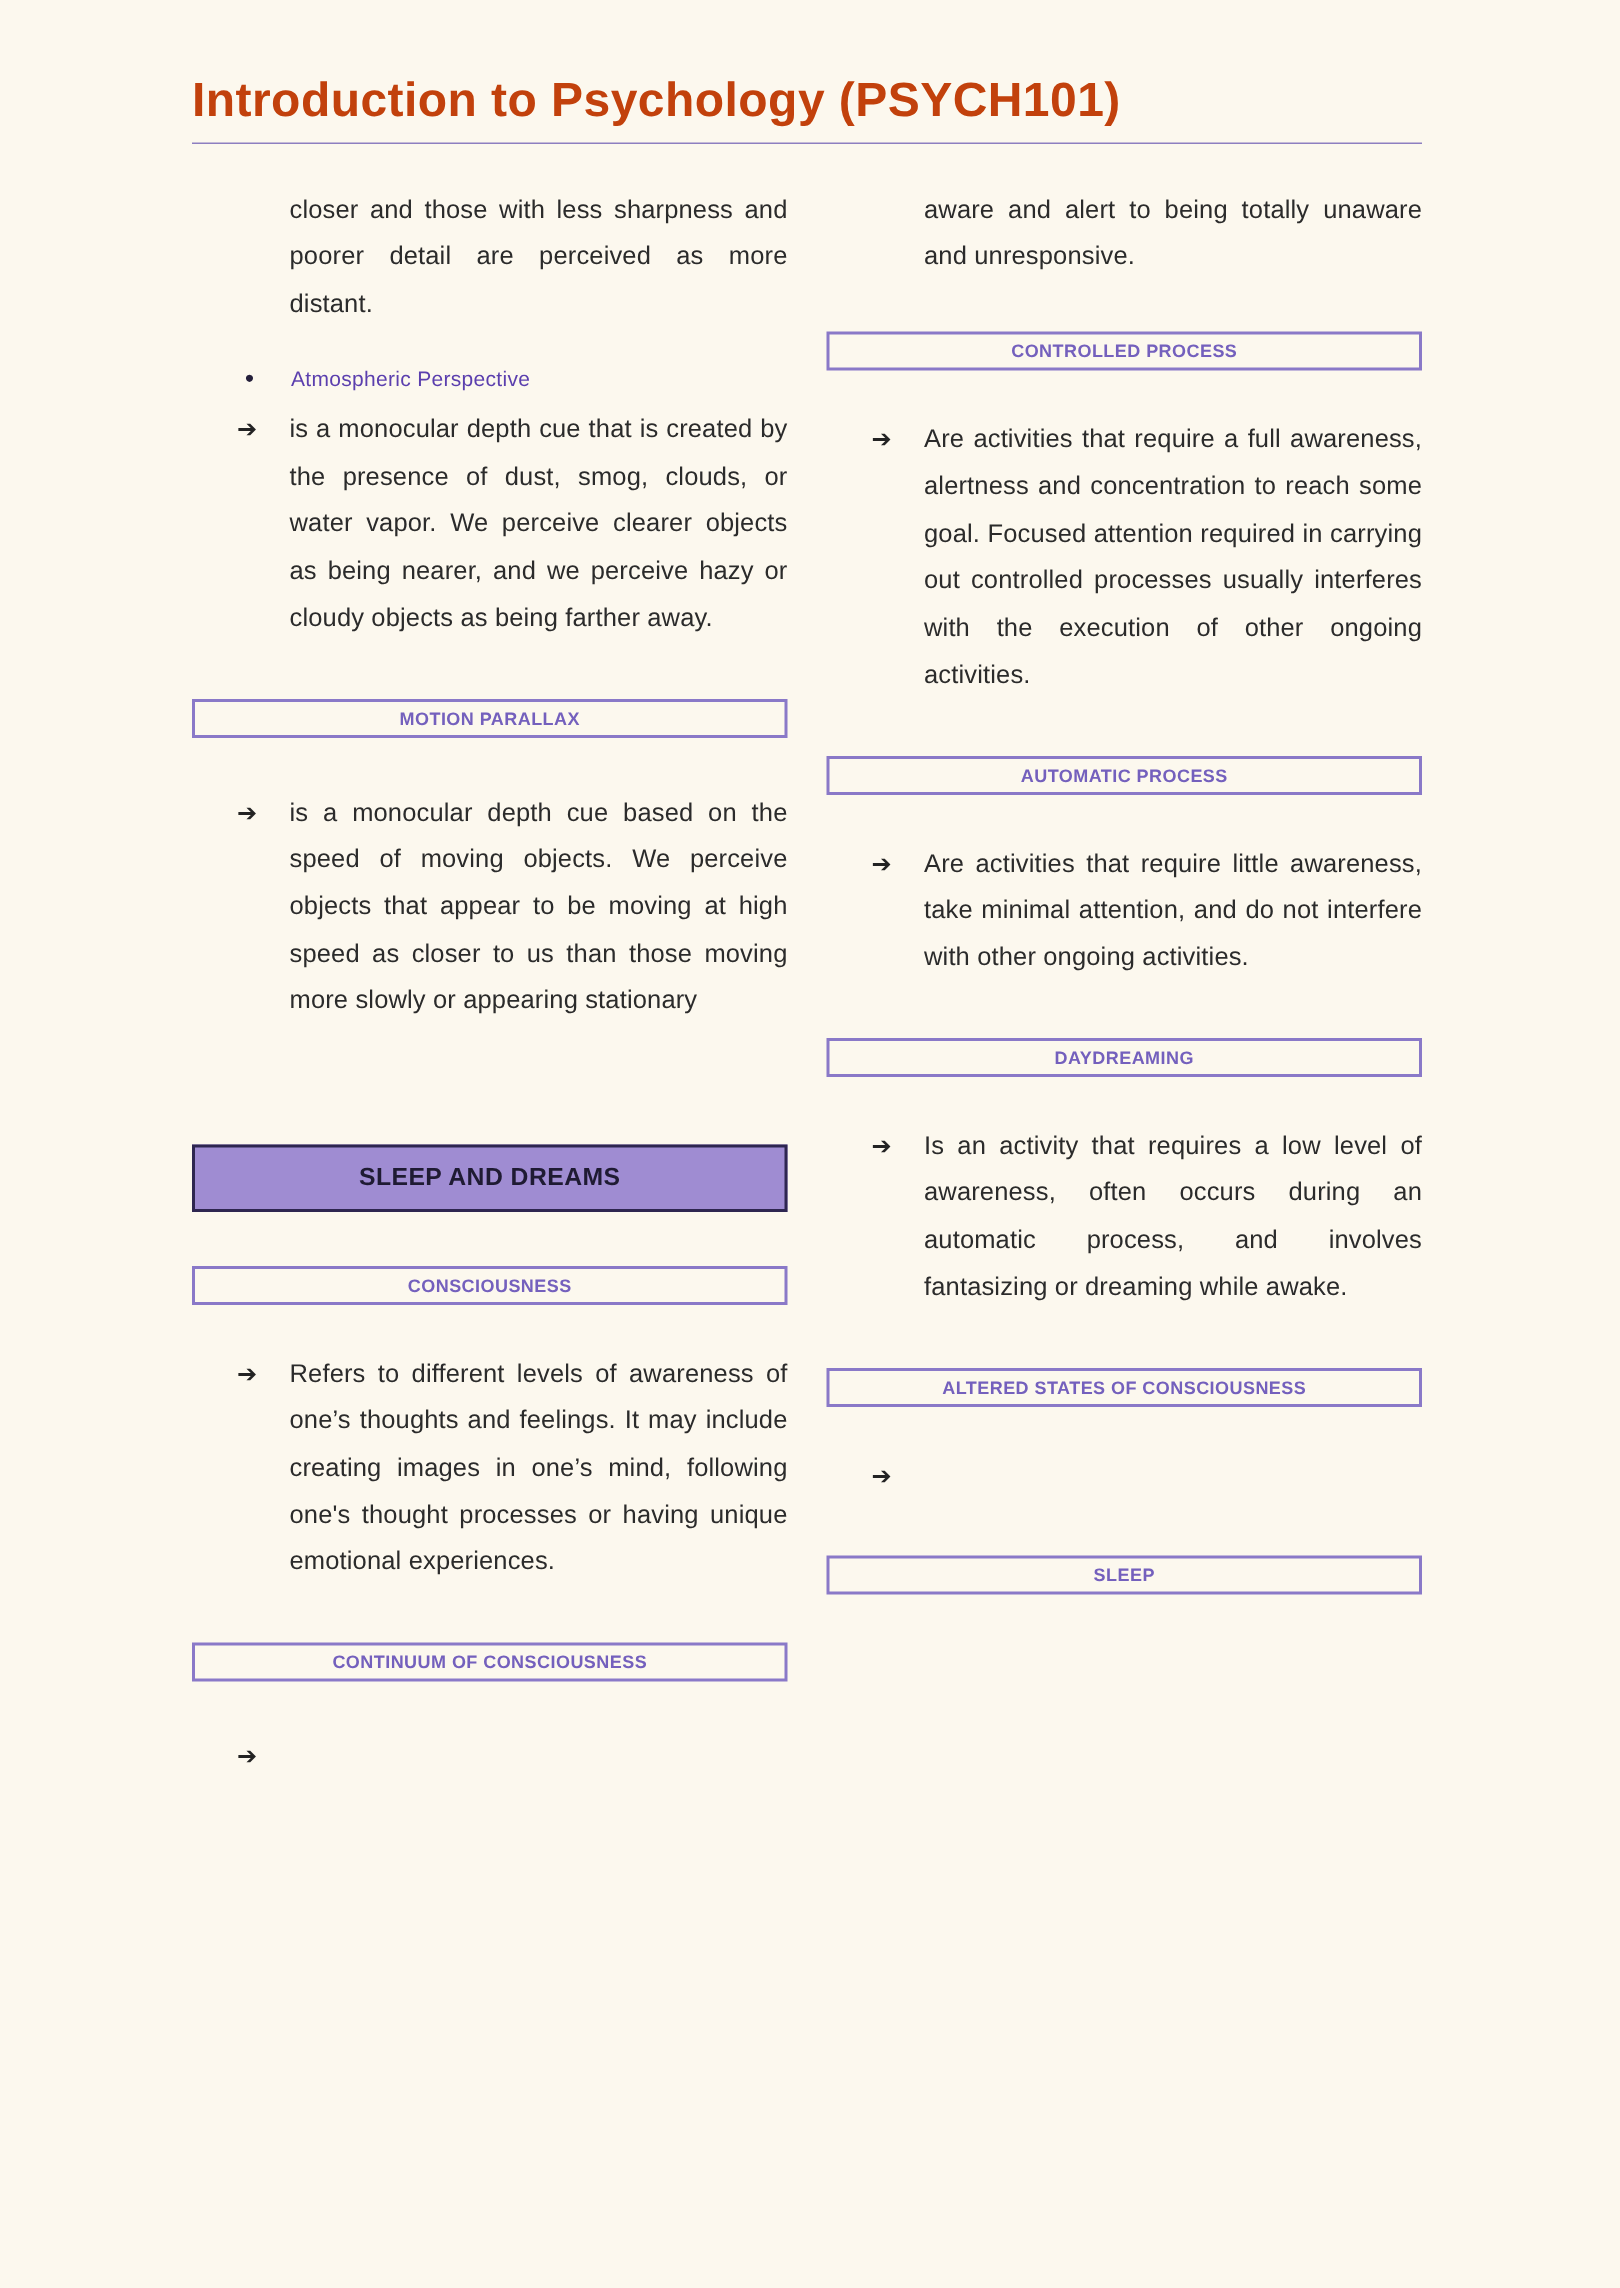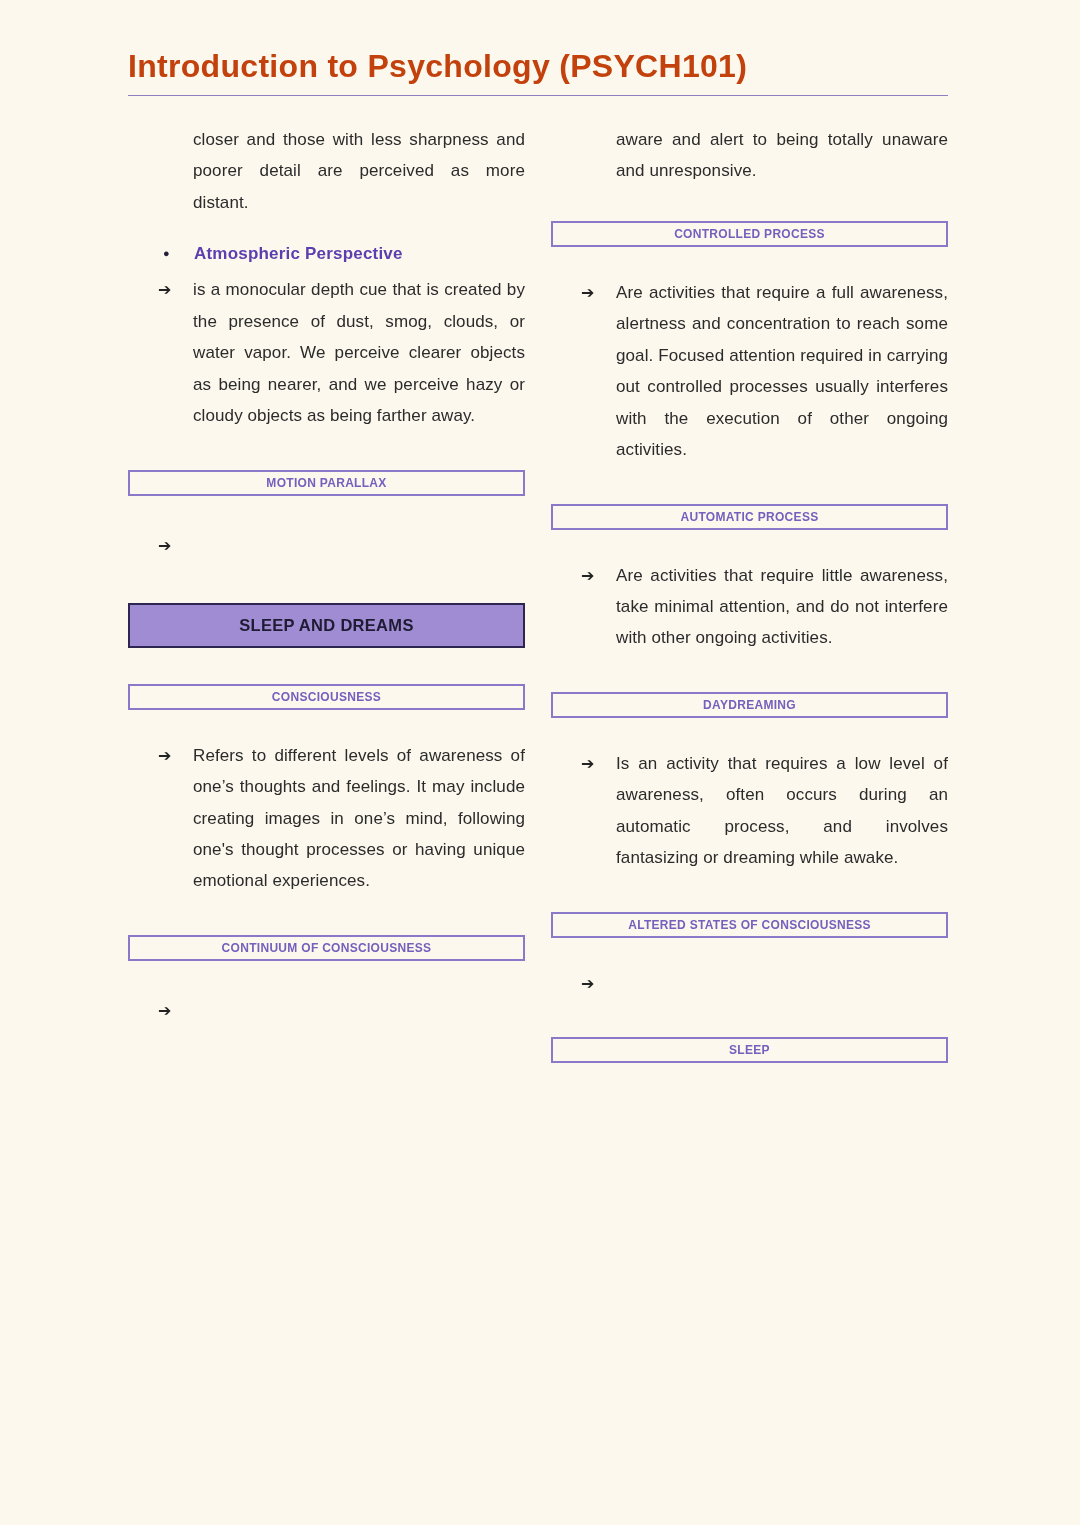--- a/index.html
+++ b/index.html
@@ -50,22 +50,22 @@
   }
   .bullet {
     flex: none;
     width: 31px;
     font-size: 11px;
     color: #241f3a;
     position: relative;
     top: -2px;
   }
   .bullet-text {
-    font-weight: 700;
-    font-size: 17px;
+    font-weight: 400;
+    font-size: 14px;
     color: #5b3fae;
     letter-spacing: 0.2px;
   }
 
   .arrow-row {
     display: flex;
     padding-left: 30px;
     margin-top: 32px;
   }
   .arrow {
@@ -93,21 +93,21 @@
   .box-filled {
     box-sizing: border-box;
     border: 2px solid #2e2650;
     background: #9f8cd2;
     text-align: center;
     color: #1f1b33;
     font-weight: 700;
     font-size: 16.5px;
     letter-spacing: 0.3px;
     padding: 11px 8px;
-    margin-top: 42px;
+    margin-top: 80px;
   }
 
   .mt-0  { margin-top: 0; }
   .mt-10 { margin-top: 10px; }
   .mt-26 { }
   .mt-30 { margin-top: 30px; }
   .mt-34 { margin-top: 34px; }
   .mt-38 { margin-top: 38px; }
 </style>
 </head>
@@ -135,20 +135,21 @@
         <span class="arrow">➔</span>
         <p class="body">is a monocular depth cue that is created by the presence of dust, smog, clouds, or water vapor. We perceive clearer objects as being nearer, and we perceive hazy or cloudy objects as being farther away.</p>
       </div>
 
       <div class="box-header mt-38">
         <span>MOTION PARALLAX</span>
       </div>
 
       <div class="arrow-row mt-34">
         <span class="arrow">➔</span>
+        <p class="body">is a monocular depth cue based on the speed of moving objects. We perceive objects that appear to be moving at high speed as closer to us than those moving more slowly or appearing stationary</p>
       </div>
 
       <div class="box-filled">
         <span>SLEEP AND DREAMS</span>
       </div>
 
       <div class="box-header mt-26">
         <span>CONSCIOUSNESS</span>
       </div>
 

